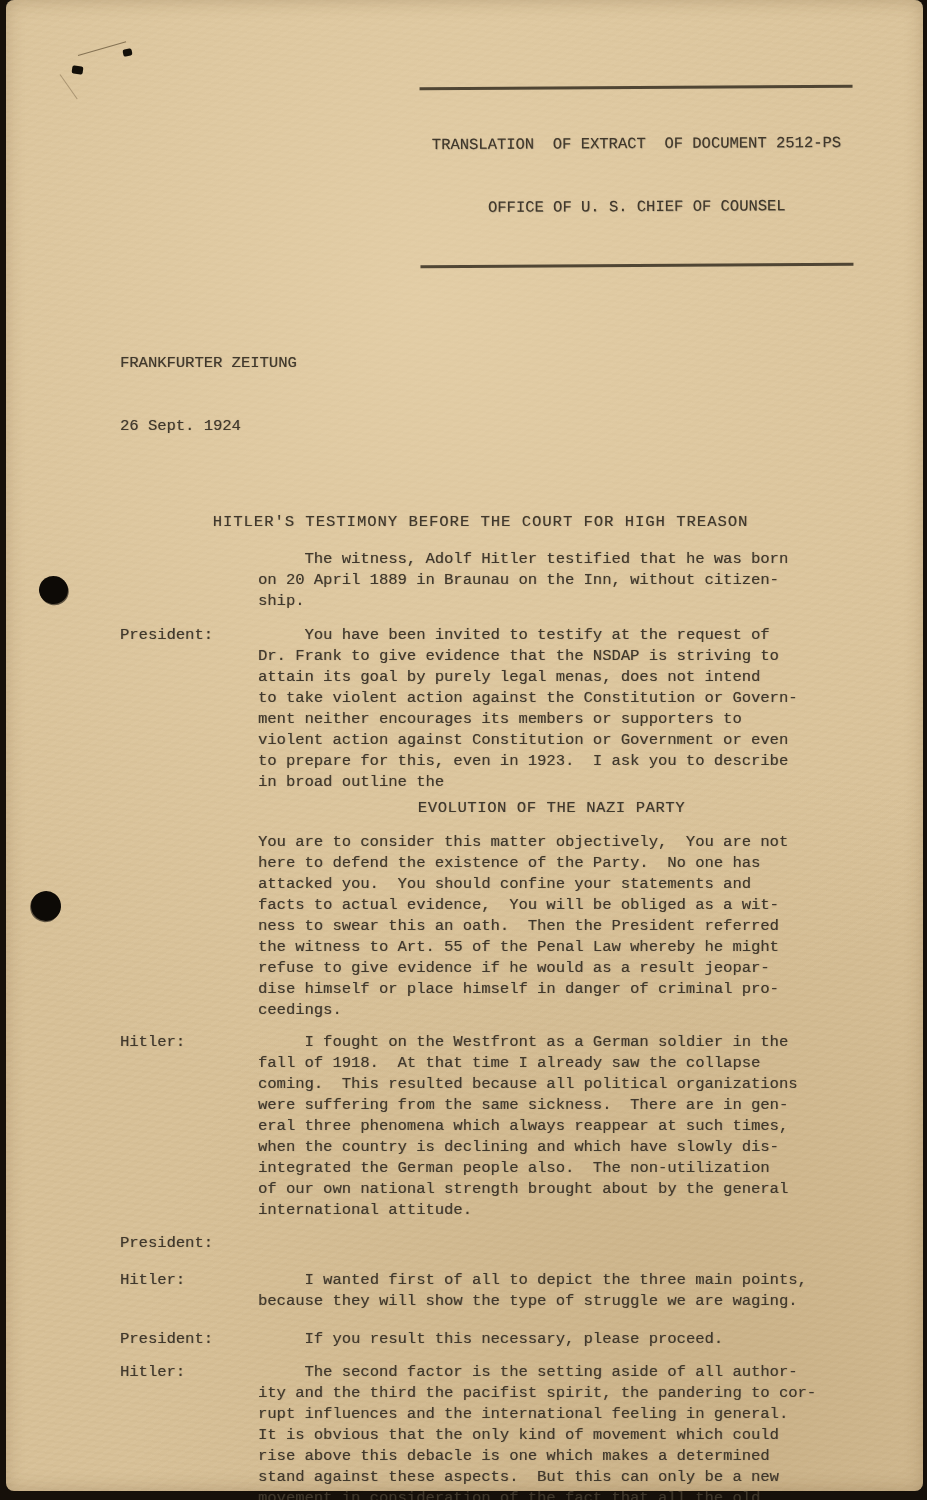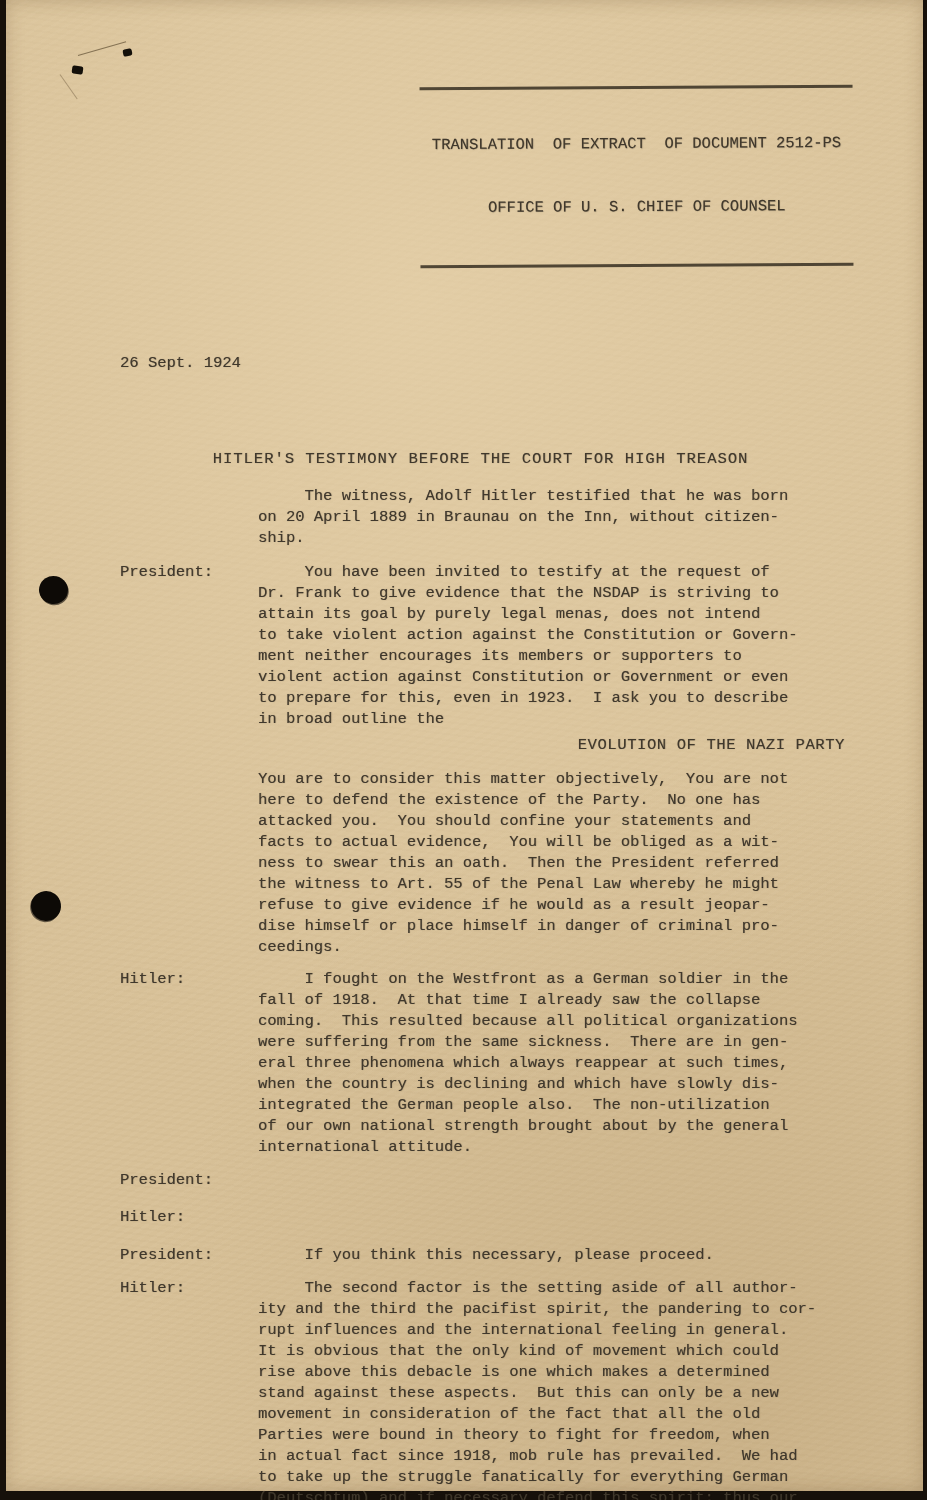--- a/index.html
+++ b/index.html
@@ -9,21 +9,21 @@
     font-family:"Liberation Mono","DejaVu Sans Mono",monospace;
   }
   .paper{
     position:absolute;left:6px;top:0;right:4px;bottom:9px;
     background:
       radial-gradient(ellipse 140% 90% at 45% 20%, rgba(236,216,178,0.55) 0%, rgba(236,216,178,0) 60%),
       radial-gradient(ellipse 120% 80% at 80% 95%, rgba(150,120,75,0.20) 0%, rgba(150,120,75,0) 55%),
       repeating-linear-gradient(7deg, rgba(120,95,60,0.03) 0 2px, rgba(0,0,0,0) 2px 6px),
       repeating-linear-gradient(-33deg, rgba(255,245,225,0.04) 0 3px, rgba(0,0,0,0) 3px 7px),
       #d7c097;
-    border-radius:0;
+    border-radius:8px;
     box-shadow:inset 0 0 18px rgba(90,65,30,0.25);
     color:#40382c;
   }
   .ink{ text-shadow:0.4px 0.4px 0.8px rgba(64,56,44,0.55); }
   .txt{ font-size:15.5px; line-height:21px; white-space:pre-wrap; }
 
   
   .hole{ position:absolute; background:#0d0a06; border-radius:50%; }
   .hole.h1{ left:33px; top:576px; width:29px; height:28px; transform:rotate(12deg); box-shadow:1px 1px 0 rgba(13,10,6,.6); }
   .hole.h2{ left:25px; top:891px; width:30px; height:30px; transform:rotate(-8deg); box-shadow:-1px 1px 0 rgba(13,10,6,.6); }
@@ -41,21 +41,21 @@
     border-top:3px solid rgba(48,40,28,0.82);
     border-bottom:3px solid rgba(48,40,28,0.82);
     padding:3px 12px 4px 12px; text-align:center;
     transform:rotate(-0.3deg);
   }
   .source{ margin:44px 0 0 114px; }
   .doc-title{ margin-top:33px; text-align:center; letter-spacing:1px; padding-left:32px; }
 
   .content{ padding:0 78px 0 114px; }
   .row{ display:grid; grid-template-columns:138px minmax(0,1fr); align-items:start; }
-  .subhead{ margin:5px 0 0 138px; text-align:right; letter-spacing:0.6px; }
+  .subhead{ margin:5px 0 0 138px; text-align:center; letter-spacing:0.6px; }
 
   .mt-intro{ margin-top:16px; }
   .mt-b1{ margin-top:13px; }
   .mt-cont{ margin-top:13px; }
   .mt-h1{ margin-top:11px; }
   .mt-p2{ margin-top:12px; }
   .mt-h2{ margin-top:16px; }
   .mt-p3{ margin-top:17px; }
   .mt-h3{ margin-top:12px; }
 </style>
@@ -70,20 +70,21 @@
   <div class="scratch2"></div>
   <div class="hole h1"></div>
   <div class="hole h2"></div>
 
   <div class="header-box txt ink">
     <div>TRANSLATION  OF EXTRACT  OF DOCUMENT 2512-PS</div>
     <div>OFFICE OF U. S. CHIEF OF COUNSEL</div>
   </div>
 
   <div class="source txt ink">
+    <div>FRANKFURTER ZEITUNG</div>
     <div>26 Sept. 1924</div>
   </div>
 
   <div class="doc-title txt ink">HITLER'S TESTIMONY BEFORE THE COURT FOR HIGH TREASON</div>
 
   <div class="content">
 
     <div class="row txt ink mt-intro">
       <div></div>
       <div>     The witness, Adolf Hitler testified that he was born
@@ -130,25 +131,27 @@
 of our own national strength brought about by the general
 international attitude.</div>
     </div>
 
     <div class="row txt ink mt-p2">
       <div>President:</div>
     </div>
 
     <div class="row txt ink mt-h2">
       <div>Hitler:</div>
+      <div>     I wanted first of all to depict the three main points,
+because they will show the type of struggle we are waging.</div>
     </div>
 
     <div class="row txt ink mt-p3">
       <div>President:</div>
-      <div>     If you think this necessary, please proceed.</div>
+      <div>     If you result this necessary, please proceed.</div>
     </div>
 
     <div class="row txt ink mt-h3">
       <div>Hitler:</div>
       <div>     The second factor is the setting aside of all author-
 ity and the third the pacifist spirit, the pandering to cor-
 rupt influences and the international feeling in general.
 It is obvious that the only kind of movement which could
 rise above this debacle is one which makes a determined
 stand against these aspects.  But this can only be a new

